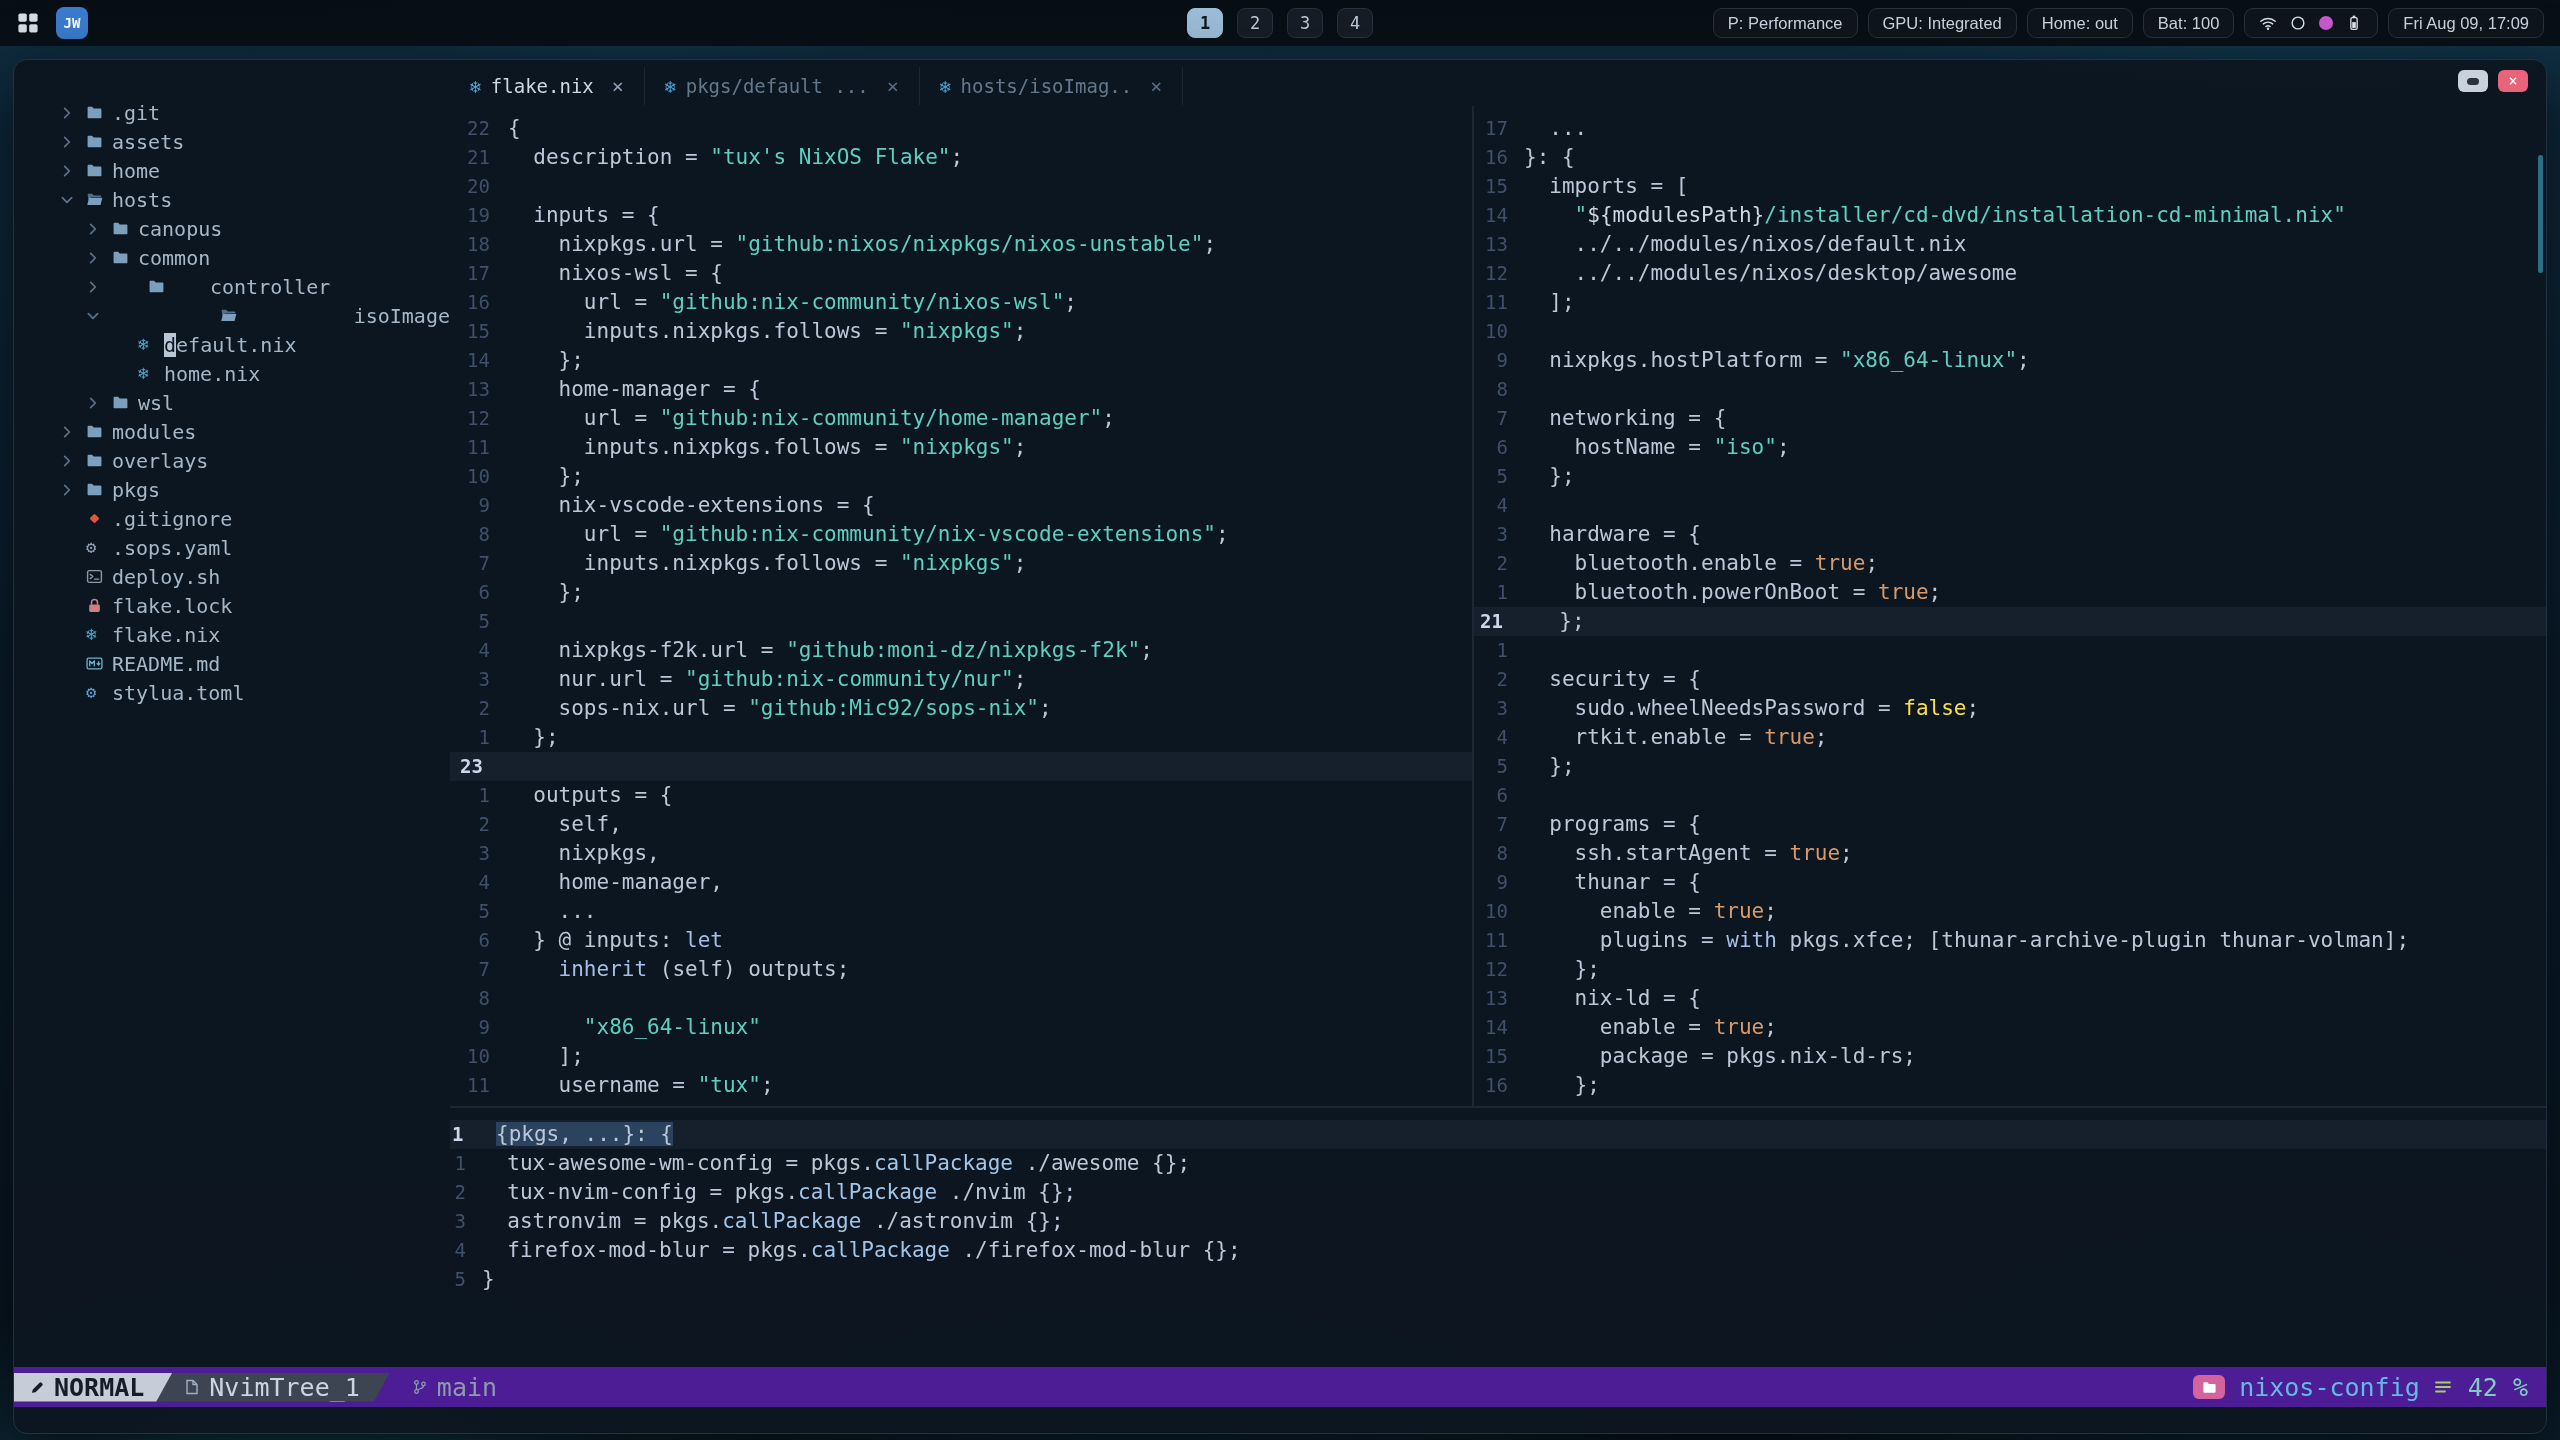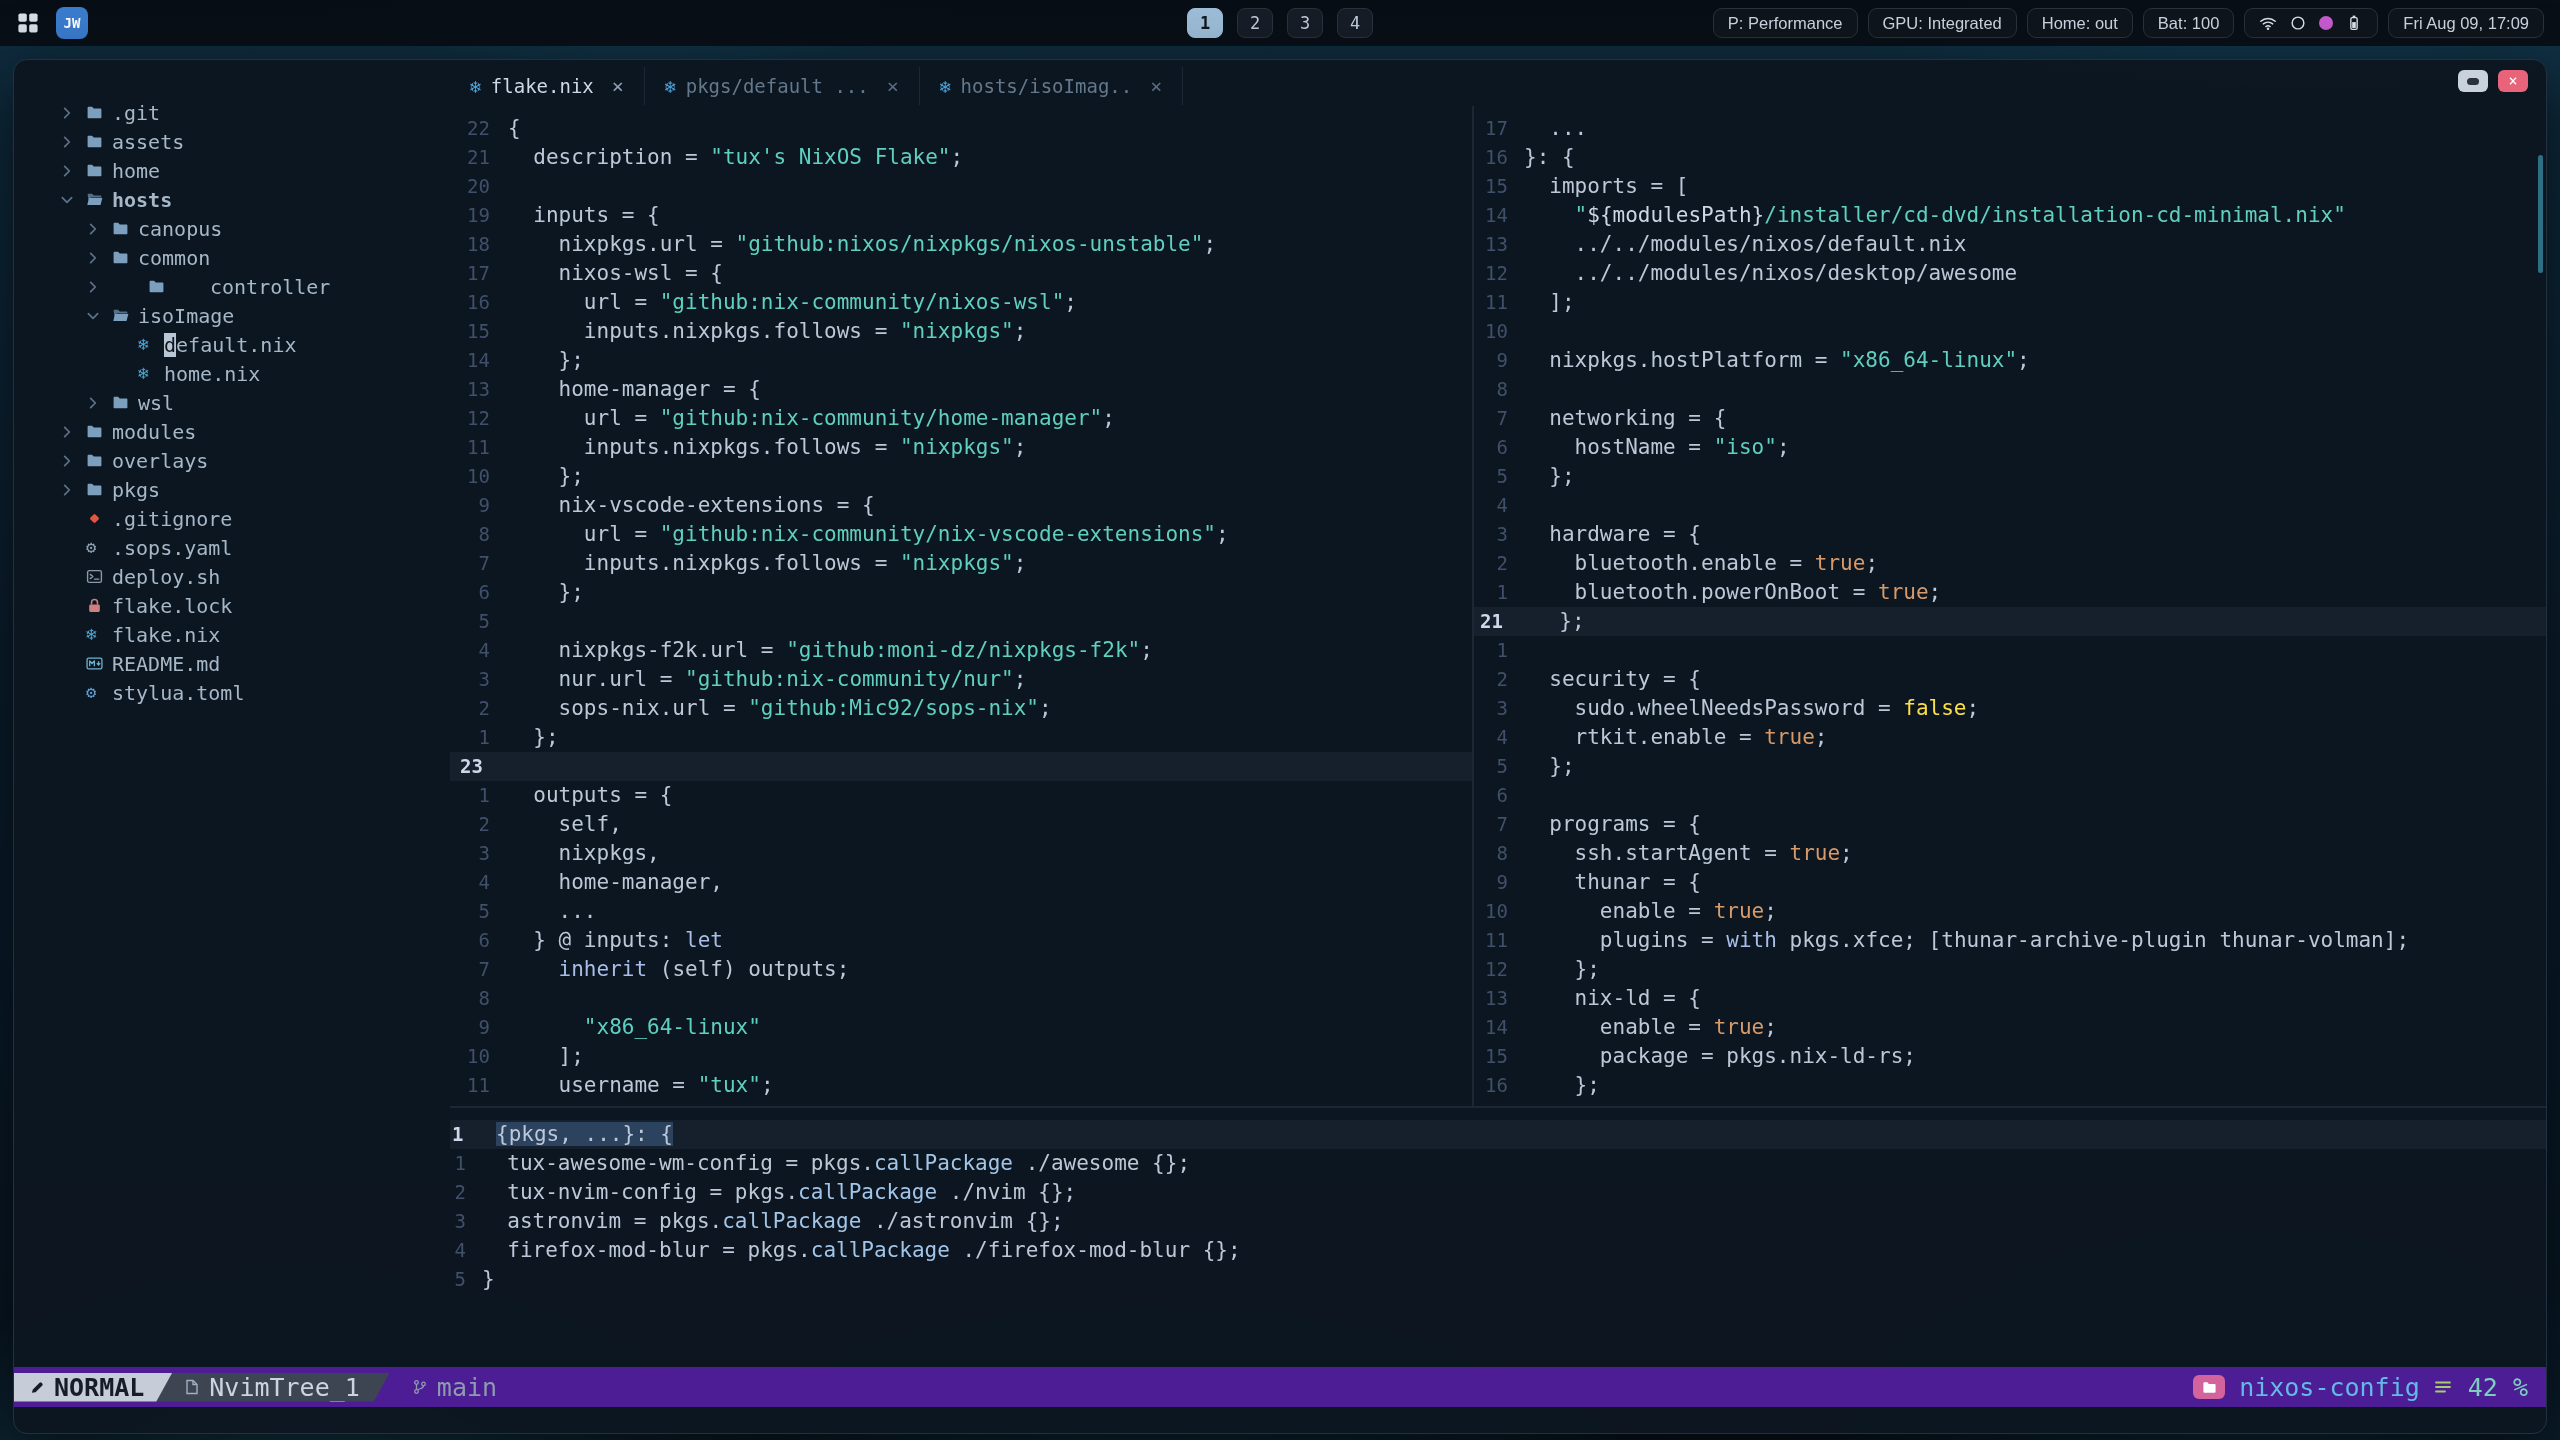--- a/index.html
+++ b/index.html
@@ -198,21 +198,21 @@
               <path d="M4 2l4 4-4 4" fill="none" stroke="currentColor" stroke-width="1.5" stroke-linecap="round" stroke-linejoin="round"></path>
             </svg>
           </span>
           <span class="ticon ic-folder">
             <svg viewBox="0 0 16 16">
               <path d="M1.5 3.5c0-.6.4-1 1-1h3.2l1.6 1.7h6.2c.6 0 1 .4 1 1v7.3c0 .6-.4 1-1 1h-11c-.6 0-1-.4-1-1z" fill="currentColor"></path>
             </svg>
           </span>
           <span class="tlabel">home</span>
         </div>
-        <div class="titem" style="padding-left: 46px; font-weight: bold;">
+        <div class="titem" style="padding-left: 46px;">
           <span class="chev">
             <svg viewBox="0 0 12 12">
               <path d="M2 4l4 4 4-4" fill="none" stroke="currentColor" stroke-width="1.5" stroke-linecap="round" stroke-linejoin="round"></path>
             </svg>
           </span>
           <span class="ticon ic-folder-open">
             <svg viewBox="0 0 16 16">
               <path d="M1.5 3.5c0-.6.4-1 1-1h3.2l1.6 1.7h6.2c.6 0 1 .4 1 1v1h-10l-1.4 5.8z" fill="currentColor" opacity=".65"></path>
               <path d="M2.8 6.6h12.6l-1.7 6.6H1.2z" fill="currentColor"></path>
             </svg>
@@ -251,21 +251,21 @@
               <path d="M4 2l4 4-4 4" fill="none" stroke="currentColor" stroke-width="1.5" stroke-linecap="round" stroke-linejoin="round"></path>
             </svg>
           </span>
           <span class="ticon ic-folder">
             <svg viewBox="0 0 16 16">
               <path d="M1.5 3.5c0-.6.4-1 1-1h3.2l1.6 1.7h6.2c.6 0 1 .4 1 1v7.3c0 .6-.4 1-1 1h-11c-.6 0-1-.4-1-1z" fill="currentColor"></path>
             </svg>
           </span>
           <span class="tlabel">controller</span>
         </div>
-        <div class="titem" style="padding-left: 72px;">
+        <div class="titem" style="padding-left: 72px; justify-content: space-between;">
           <span class="chev">
             <svg viewBox="0 0 12 12">
               <path d="M2 4l4 4 4-4" fill="none" stroke="currentColor" stroke-width="1.5" stroke-linecap="round" stroke-linejoin="round"></path>
             </svg>
           </span>
           <span class="ticon ic-folder-open">
             <svg viewBox="0 0 16 16">
               <path d="M1.5 3.5c0-.6.4-1 1-1h3.2l1.6 1.7h6.2c.6 0 1 .4 1 1v1h-10l-1.4 5.8z" fill="currentColor" opacity=".65"></path>
               <path d="M2.8 6.6h12.6l-1.7 6.6H1.2z" fill="currentColor"></path>
             </svg>

